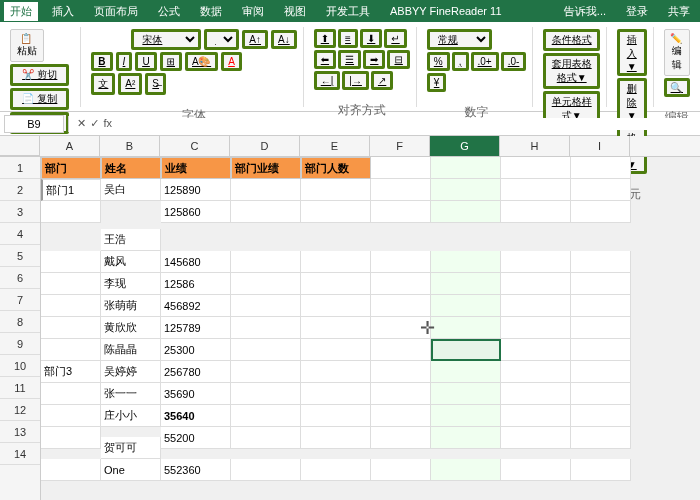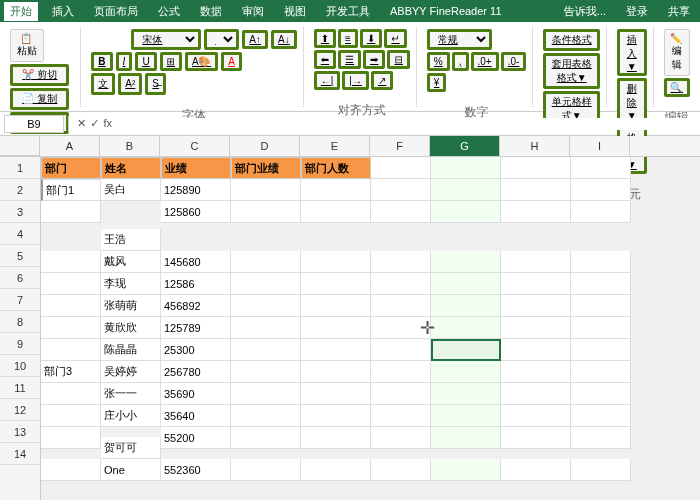--- a/index.html
+++ b/index.html
@@ -335,21 +335,21 @@
         <div class="cell" style="width:70px;height:22px;"></div>
         <div class="cell" style="width:60px;height:22px;"></div>
         <div class="cell" style="width:70px;height:22px;background:#f0fff0;"></div>
         <div class="cell" style="width:70px;height:22px;"></div>
         <div class="cell" style="width:60px;height:22px;"></div>
       </div>
 
       <div class="grid-row">
         <div class="cell" style="width:60px;height:22px;"></div>
         <div class="cell" style="width:60px;height:22px;">庄小小</div>
-        <div class="cell" style="width:70px;height:22px;text-align:right;">35640</div>
+        <div class="cell" style="width:70px;height:22px;text-align:right;font-weight:bold;">35640</div>
         <div class="cell" style="width:70px;height:22px;"></div>
         <div class="cell" style="width:70px;height:22px;"></div>
         <div class="cell" style="width:60px;height:22px;"></div>
         <div class="cell" style="width:70px;height:22px;background:#f0fff0;"></div>
         <div class="cell" style="width:70px;height:22px;"></div>
         <div class="cell" style="width:60px;height:22px;"></div>
       </div>
 
       <div class="grid-row">
         <div class="cell" style="width:60px;height:22px;"></div>

